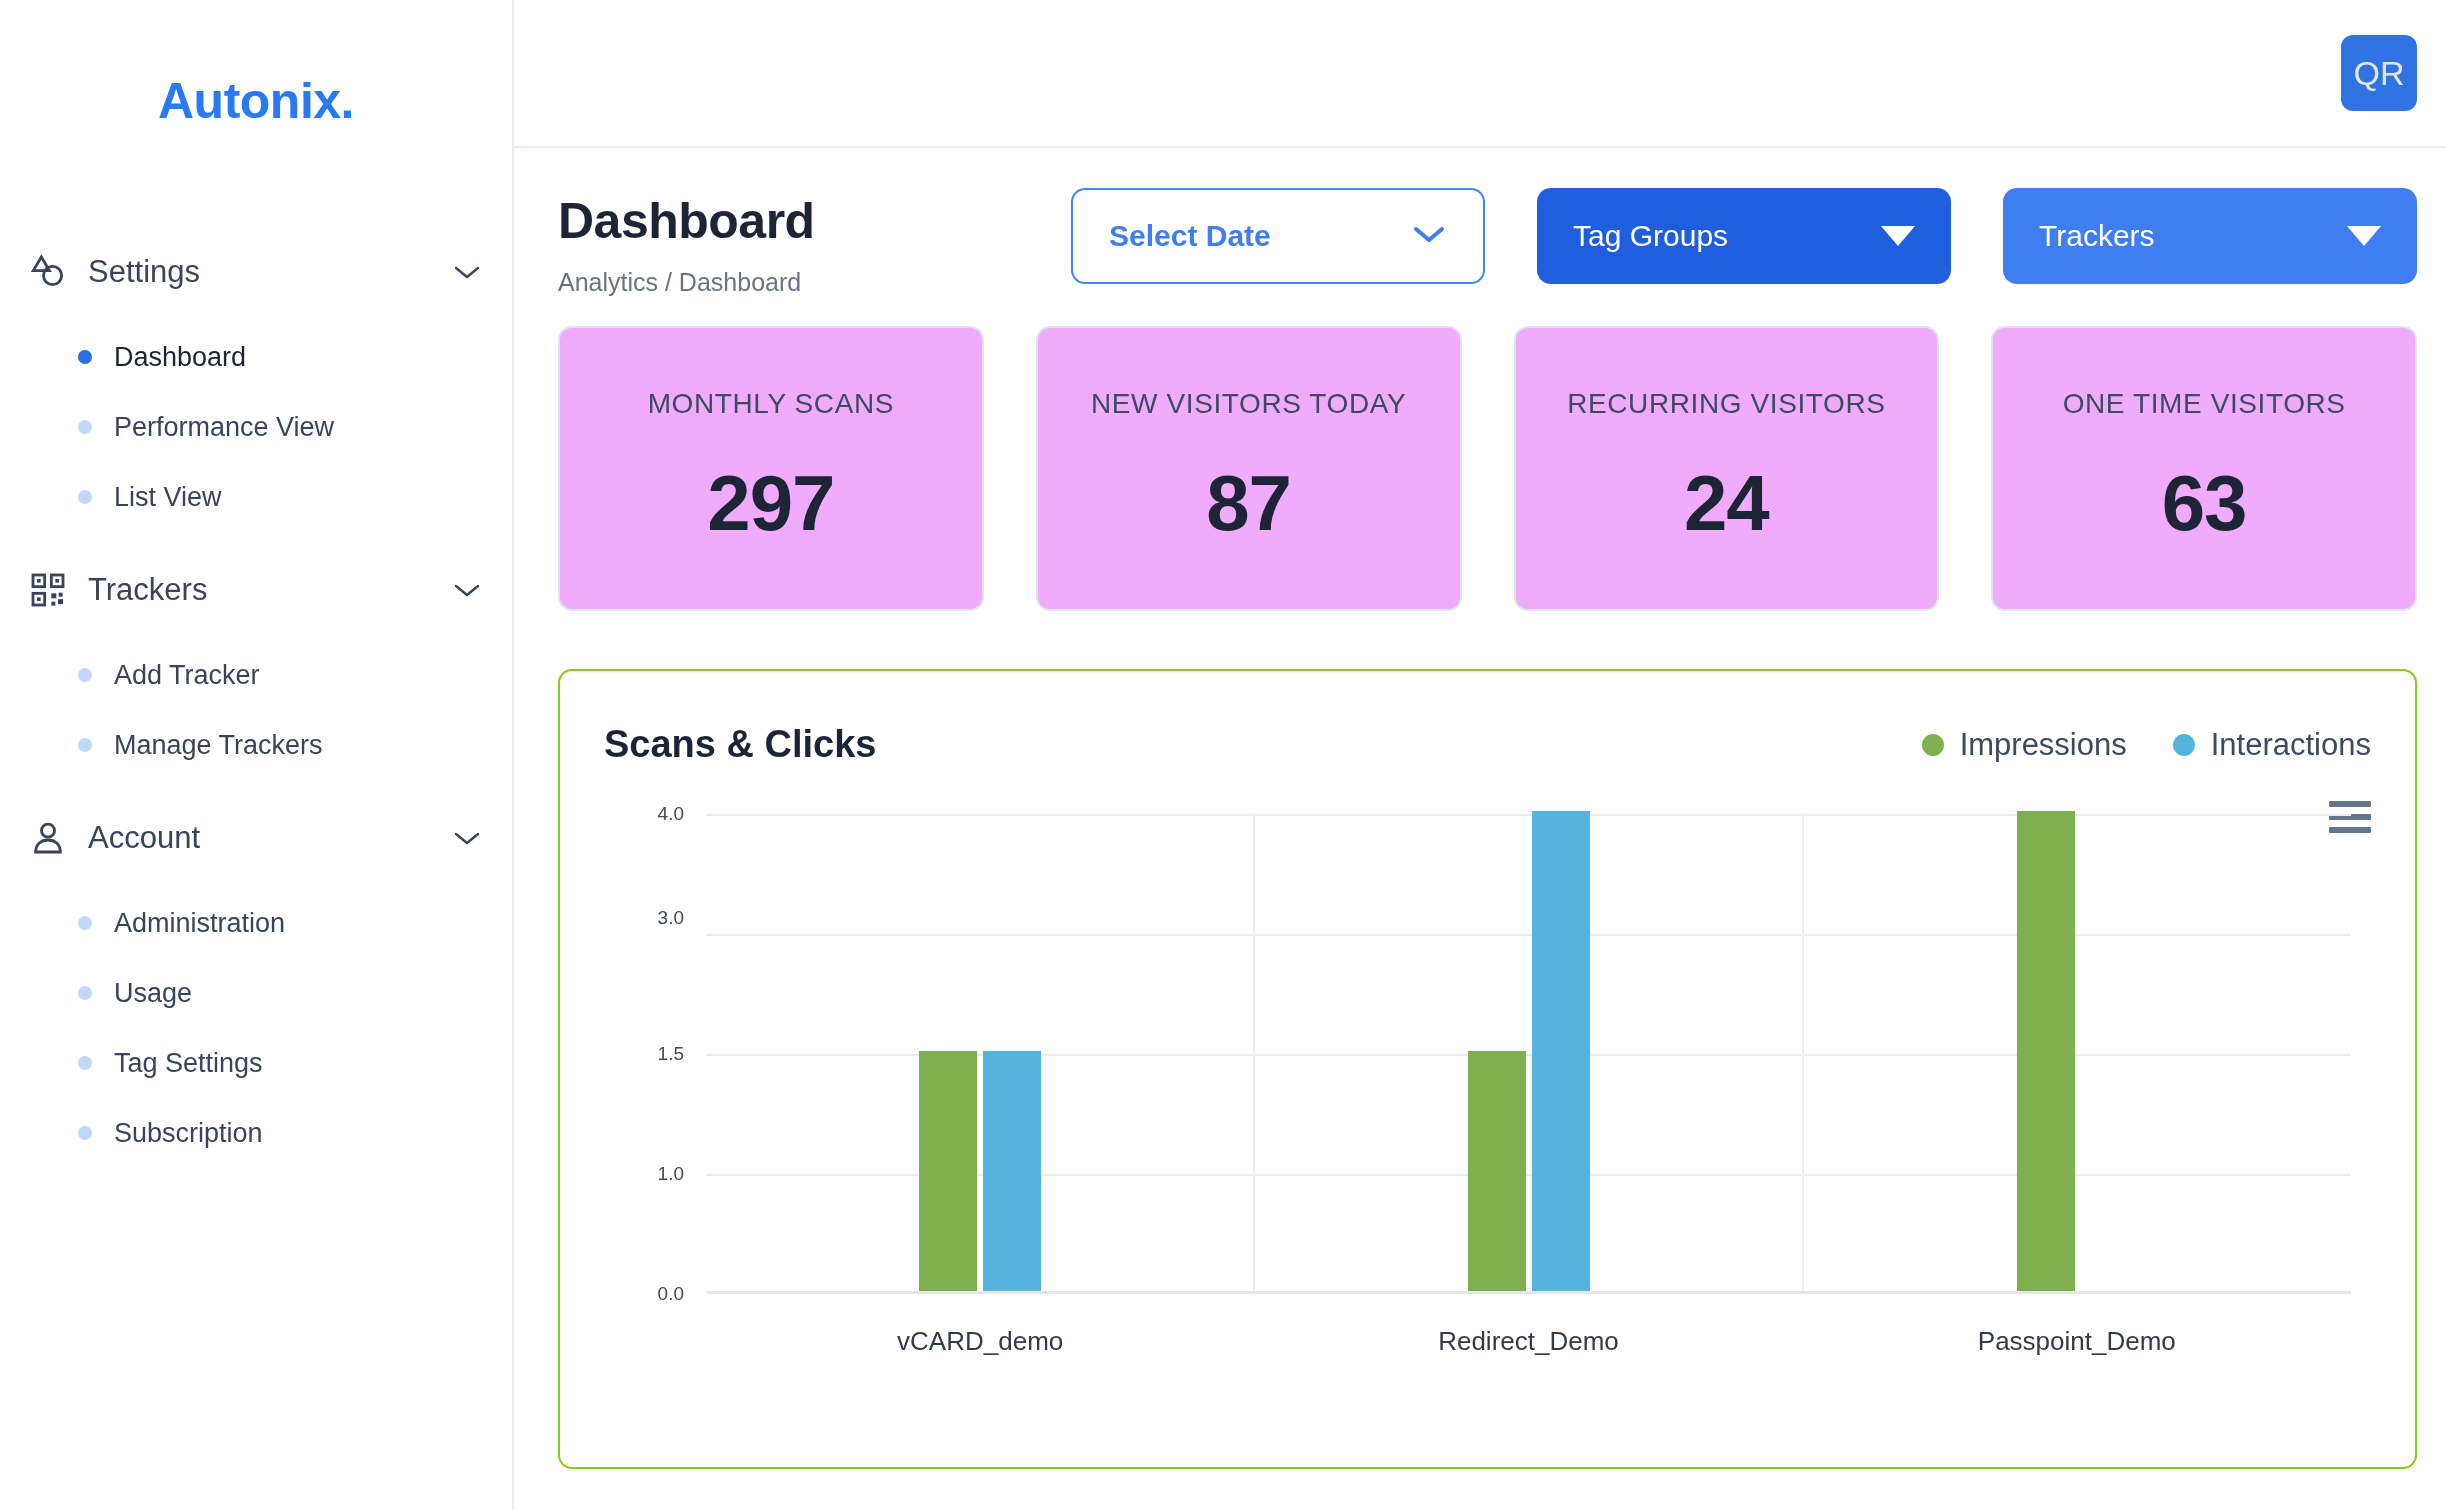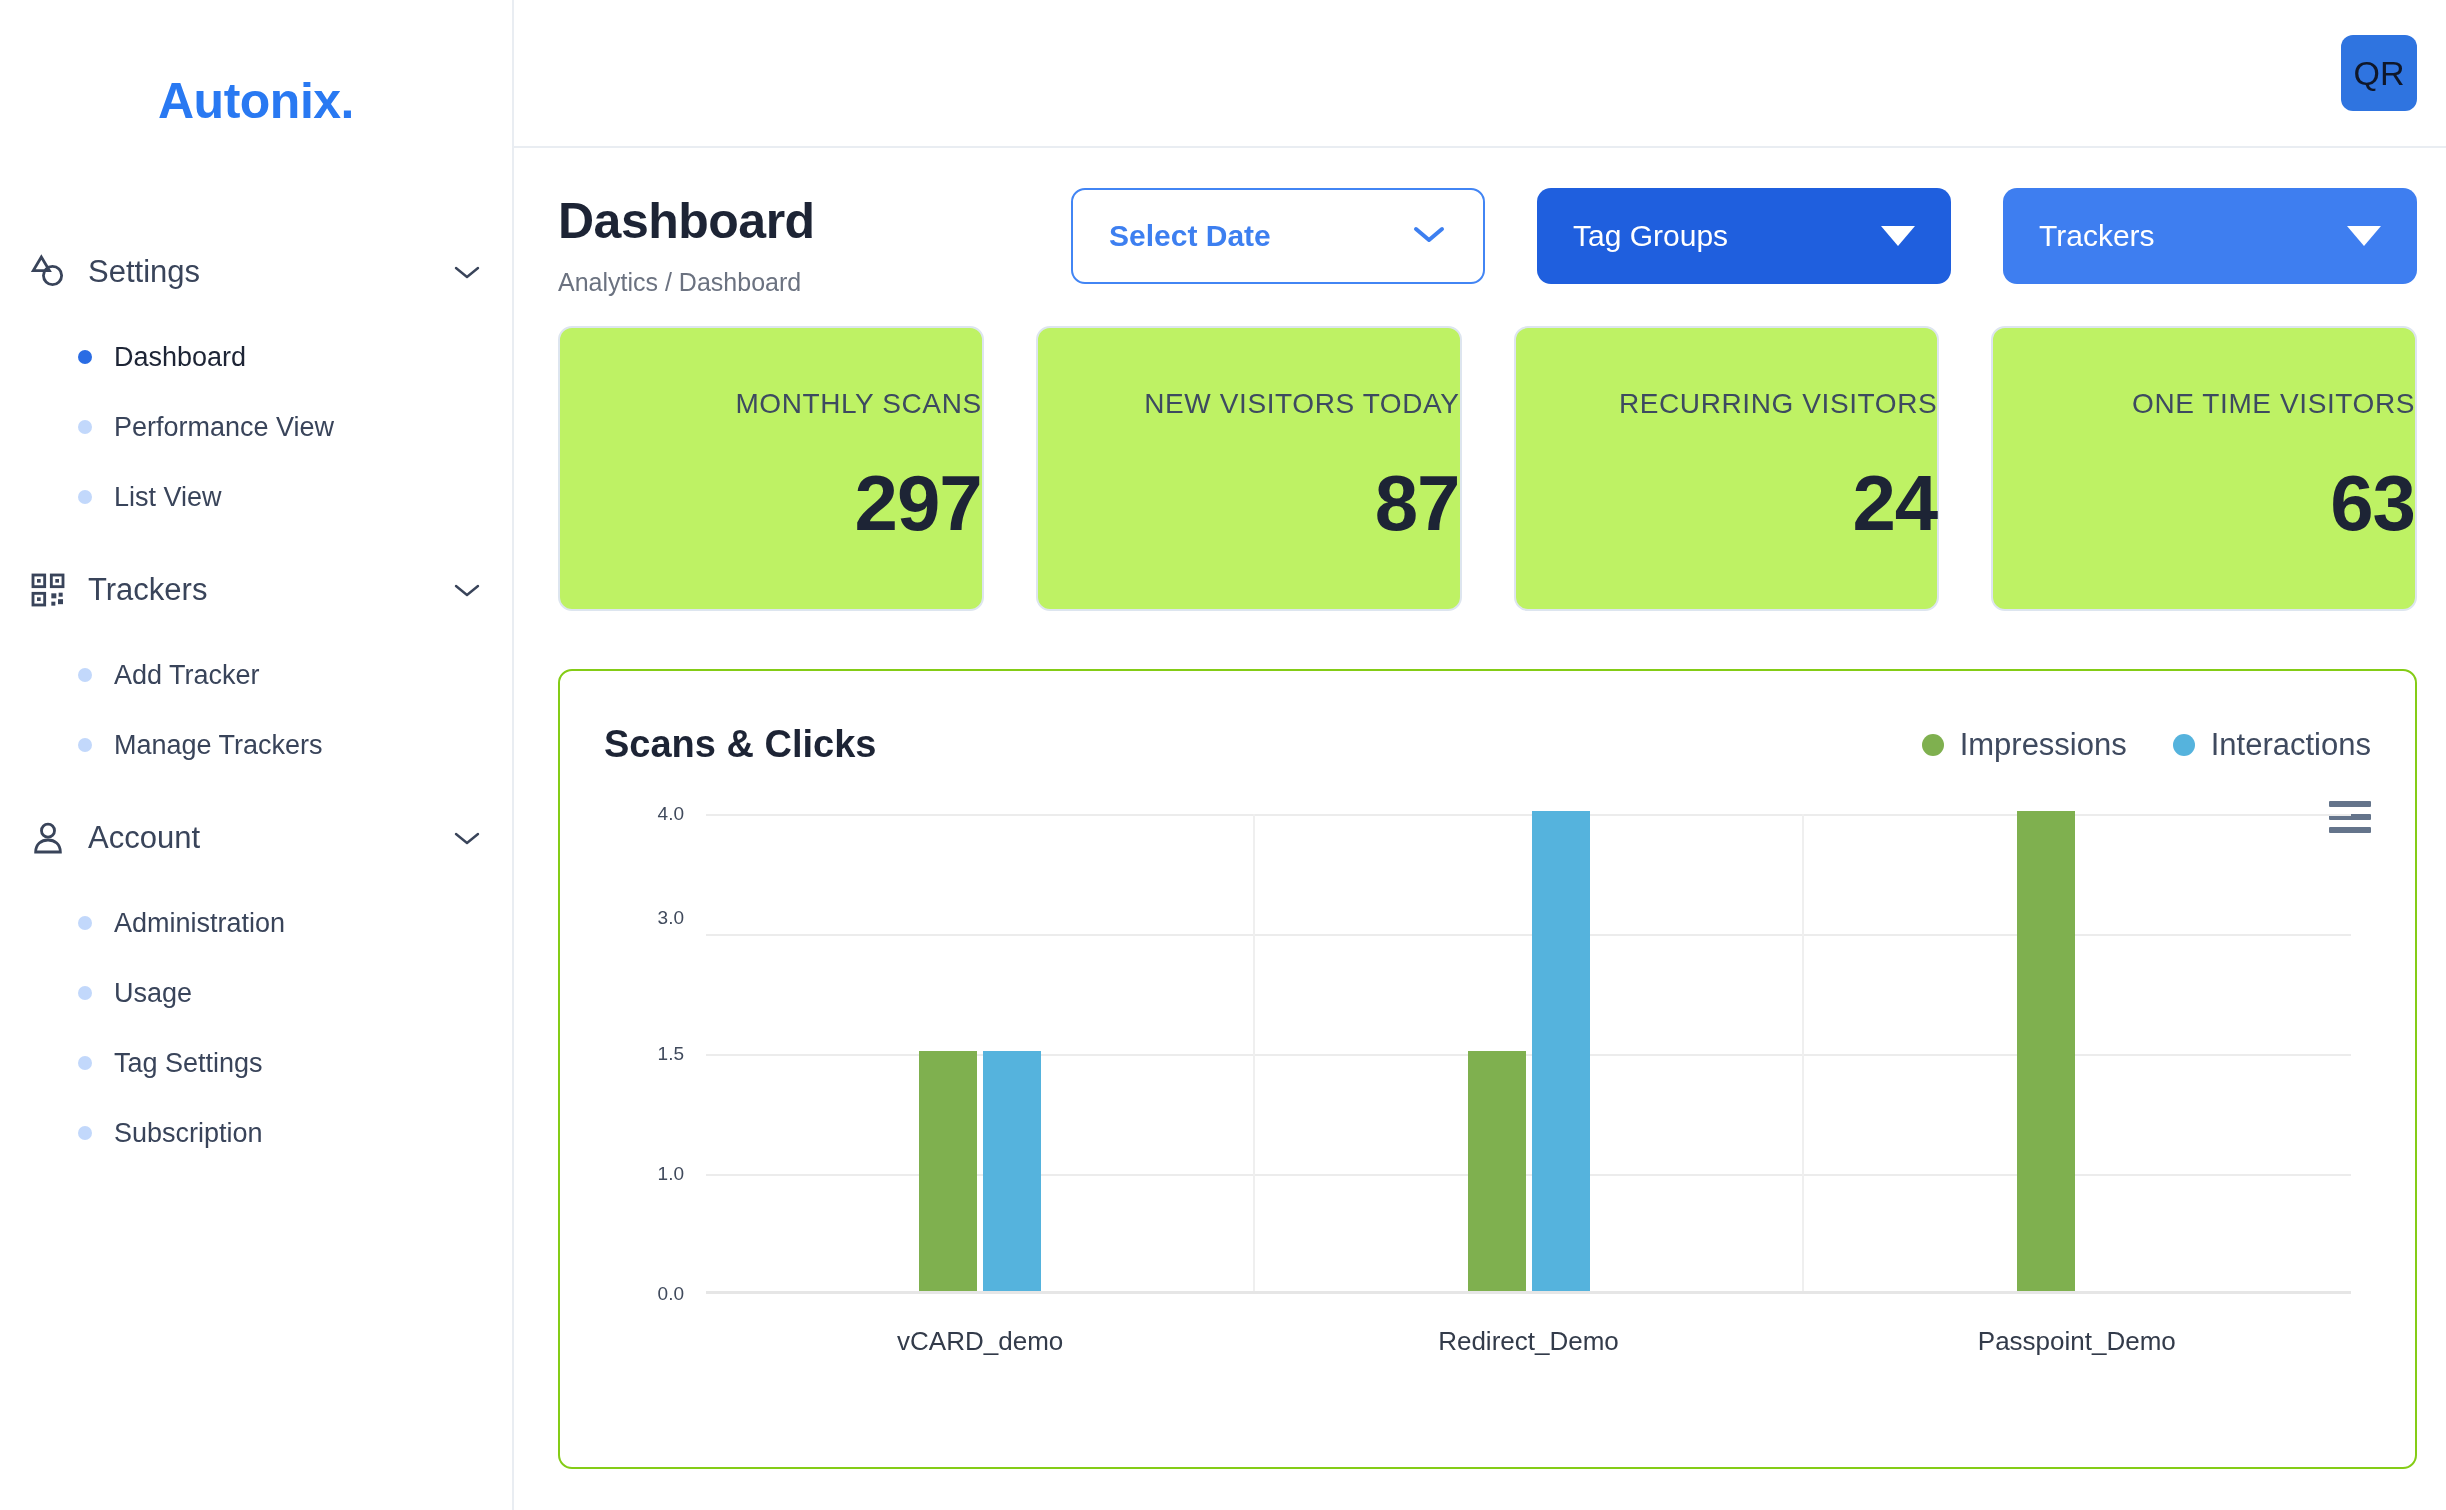--- a/index.html
+++ b/index.html
@@ -76,21 +76,21 @@
   .topbar {
     height: 148px;
     border-bottom: 2px solid #e9edf2;
     display: flex; align-items: center; justify-content: flex-end;
     padding-right: 44px;
   }
   .qr-btn {
     width: 76px; height: 76px;
     background: #2f74e0;
     border-radius: 12px;
-    color: #0f172a;
+    color: #e5e5e5;
     font-size: 34px;
     display: flex; align-items: center; justify-content: center;
     cursor: pointer;
     border: none;
     font-family: "Liberation Sans", sans-serif;
   }
 
   .content { padding: 0 44px; }
 
   .page-head {
@@ -144,23 +144,23 @@
   
   .stats {
     display: flex; gap: 52px;
     margin-top: 26px;
   }
   .stat-card {
     flex: 1;
     height: 285px;
     border: 2px solid #dde5ef;
     border-radius: 14px;
-    background: #bef264;
+    background: #f0abfc;
     display: flex; flex-direction: column;
-    align-items: flex-end; justify-content: center;
+    align-items: center; justify-content: center;
   }
   .stat-label {
     font-size: 28px;
     color: #3d4a60;
     letter-spacing: 0.6px;
   }
   .stat-value {
     font-size: 78px;
     font-weight: 700;
     color: #1d2435;

